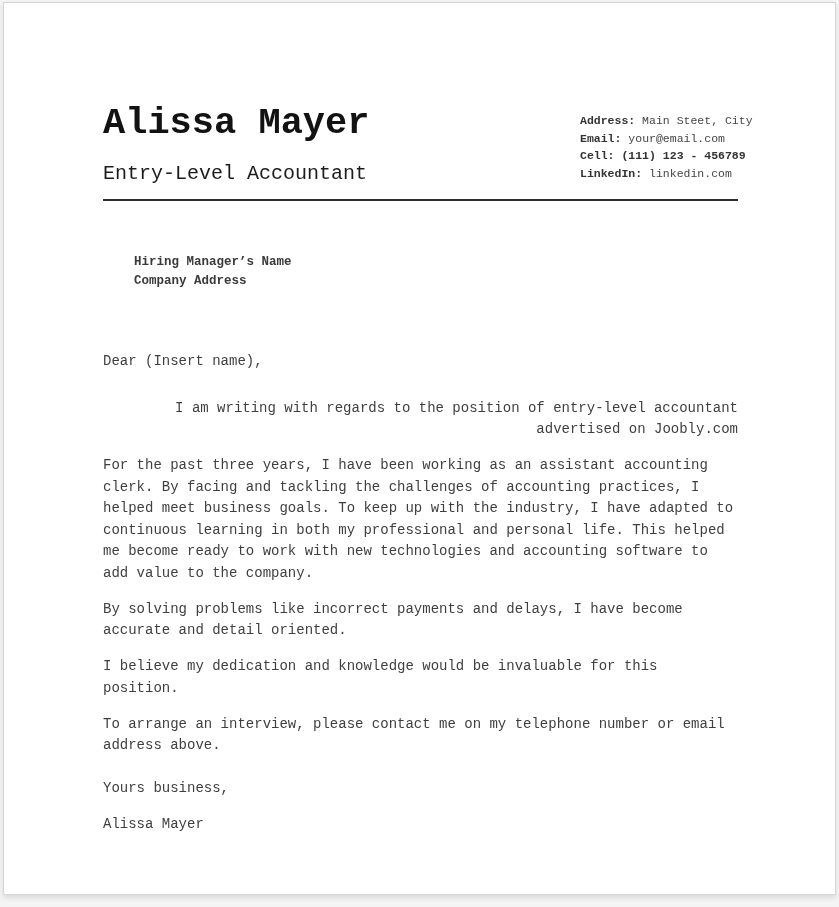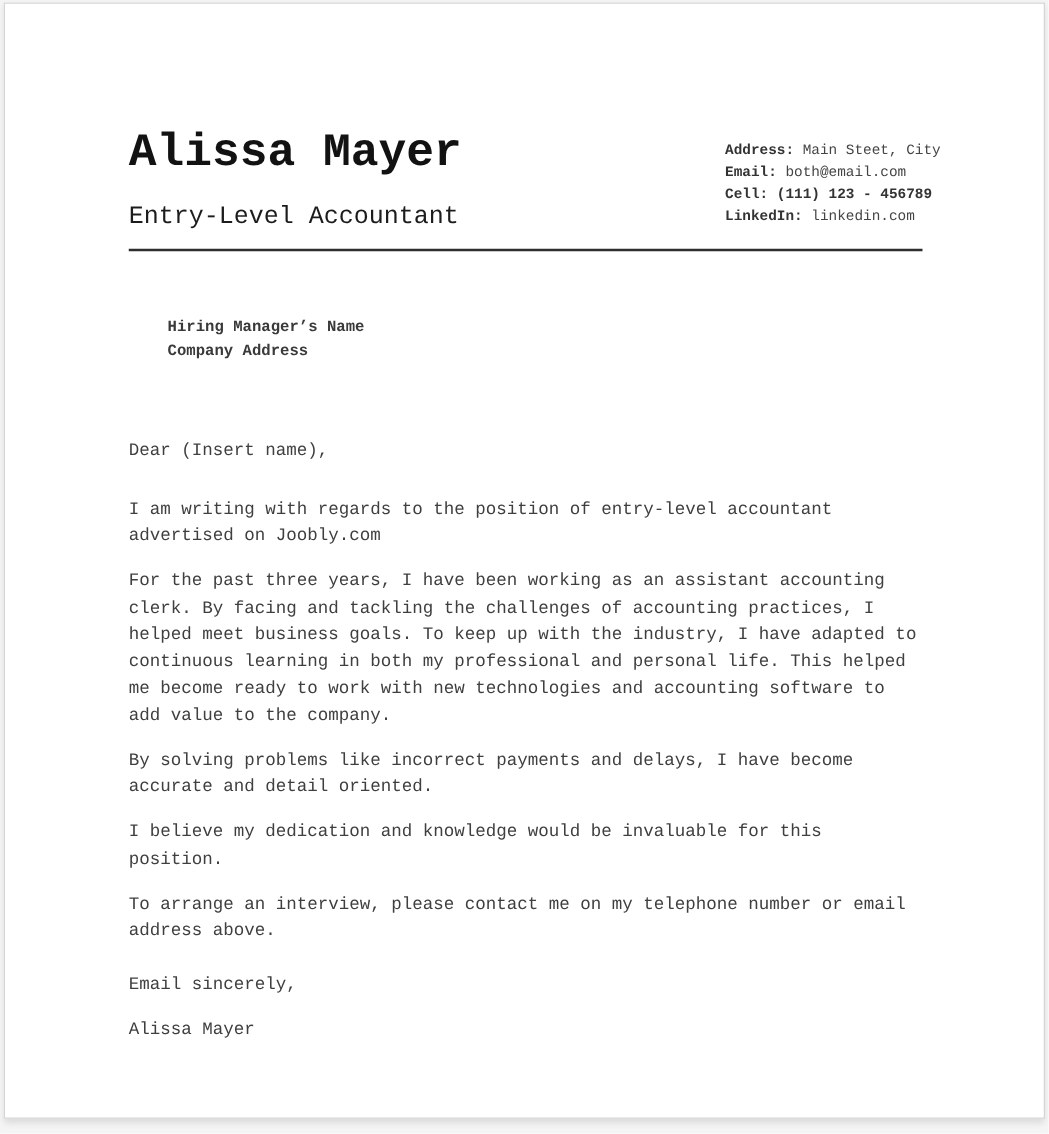--- a/index.html
+++ b/index.html
@@ -71,21 +71,21 @@
     line-height: 21.5px;
     color: #3f3f3f;
   }
   .para {
     margin-top: 14.5px;
     font-size: 14px;
     line-height: 21.5px;
     color: #3f3f3f;
     max-width: 645px;
   }
-  .para.first { margin-top: 25px; }
+  .para.first { margin-top: 25px; text-align: right; }
   .closing {
     margin-top: 21px;
     font-size: 14px;
     line-height: 21.5px;
     color: #3f3f3f;
   }
   .signature {
     margin-top: 14.5px;
     font-size: 14px;
     line-height: 21.5px;
@@ -99,38 +99,38 @@
   <div class="page">
 
     <div class="header-row">
       <div>
         <div class="name">Alissa Mayer</div>
         <div class="job-title">Entry-Level Accountant</div>
       </div>
 
       <div class="contact">
         <div class="row"><span class="lbl">Address:</span><span class="val"> Main Steet, City</span></div>
-        <div class="row"><span class="lbl">Email:</span><span class="val"> both@email.com</span></div>
+        <div class="row"><span class="lbl">Email:</span><span class="val"> your@email.com</span></div>
         <div class="row bold-value"><span class="lbl">Cell:</span><span class="val"> (111) 123 - 456789</span></div>
         <div class="row"><span class="lbl">LinkedIn:</span><span class="val"> linkedin.com</span></div>
       </div>
     </div>
 
     <div class="divider"></div>
 
     <div class="recipient">
       <div>Hiring Manager’s Name</div>
       <div>Company Address</div>
     </div>
 
     <div class="salutation">Dear (Insert name),</div>
 
     <p class="para first">I am writing with regards to the position of entry-level accountant advertised on Joobly.com</p>
     <p class="para">For the past three years, I have been working as an assistant accounting clerk. By facing and tackling the challenges of accounting practices, I helped meet business goals. To keep up with the industry, I have adapted to continuous learning in both my professional and personal life. This helped me become ready to work with new technologies and accounting software to add value to the company.</p>
     <p class="para">By solving problems like incorrect payments and delays, I have become accurate and detail oriented.</p>
     <p class="para">I believe my dedication and knowledge would be invaluable for this position.</p>
     <p class="para">To arrange an interview, please contact me on my telephone number or email address above.</p>
 
-    <div class="closing">Email sincerely,</div>
+    <div class="closing">Yours business,</div>
     <div class="signature">Alissa Mayer</div>
 
   </div>
 </div>
 
 </body></html>

